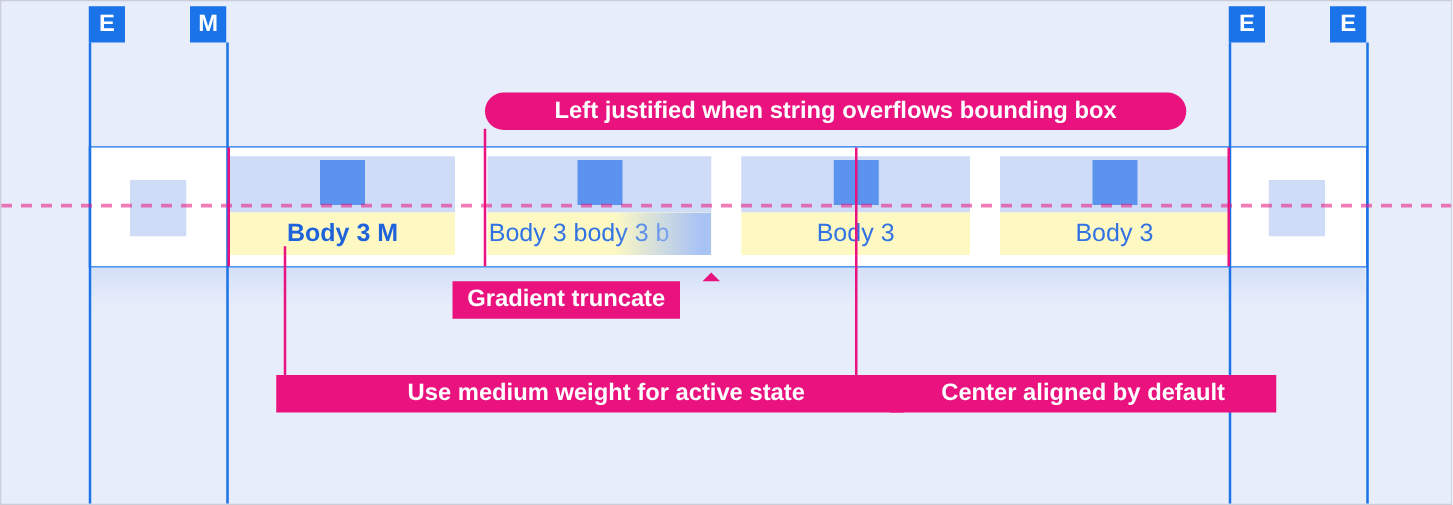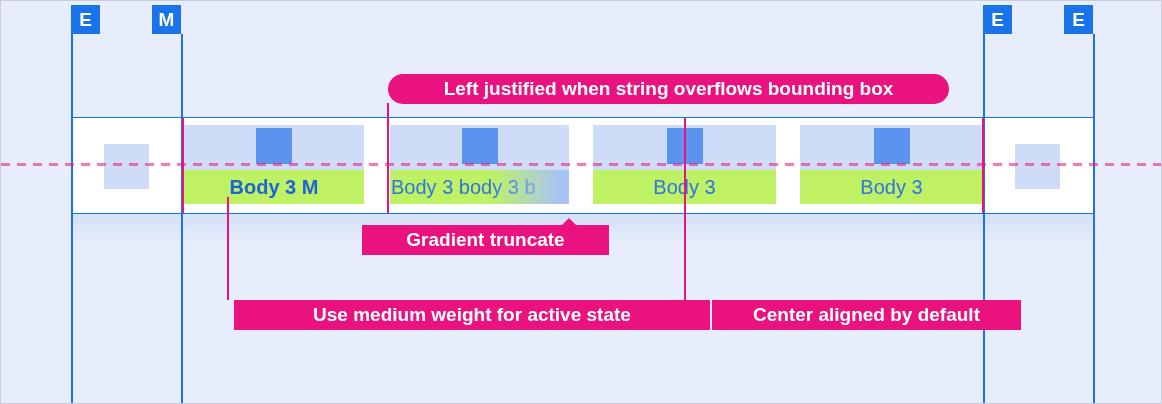--- a/index.html
+++ b/index.html
@@ -23,21 +23,21 @@
   }
   .glow{
     position:absolute; left:72px; top:213px; width:1019px; height:32px;
     background:linear-gradient(to bottom,#d4e0f8,rgba(232,237,251,0)); z-index:0;
   }
   .mini{position:absolute; top:143px; width:45px; height:45px; background:#cfdcf8; z-index:3;}
   .tab{position:absolute; top:124px; height:79px; z-index:3; cursor:pointer;}
   .tab-top{position:relative; height:45px; background:#cfdcf8;}
   .sq{position:absolute; top:3px; left:50%; margin-left:-18px; width:36px; height:36px; background:#5b93ef;}
   .tab-label{
-    position:relative; height:34px; background:#bef264; display:flex; align-items:center;
+    position:relative; height:34px; background:#fef9c3; display:flex; align-items:center;
     justify-content:center; font-size:20px; color:#3273e4; overflow:hidden; white-space:nowrap;
   }
   .tab.active .tab-label{font-weight:bold; color:#1e63da;}
   .tab.left-justified .tab-label{justify-content:flex-start; padding-left:1px;}
   .fade{
     position:absolute; right:0; top:0; height:34px; width:78px;
     background:linear-gradient(to right, rgba(169,195,245,0), #a9c3f5 88%);
   }
   
   .dashline{
@@ -50,22 +50,22 @@
   .conn-bar-right{left:981px; top:117px; height:95px;}
   .conn-leftjust {left:386px; top:102px; height:110px;}
   .conn-medium  {left:226px; top:196px; height:103px;}
   .conn-center  {left:683px; top:117px; height:182px;}
   
   .plabel{
     position:absolute; height:30px; background:#e9127f; color:#fff; z-index:6;
     font-weight:bold; font-size:19px; line-height:30px; text-align:center; white-space:nowrap;
   }
   .lbl-leftjust{left:387px; top:73px;  width:561px;border-radius:15px;}
-  .lbl-gradient{left:361px; top:224px; width:247px;}
-  .lbl-medium  {left:233px; top:299px; width:476px;}
+  .lbl-gradient{left:361px; top:224px; width:182px;}
+  .lbl-medium  {left:220px; top:299px; width:476px;padding-left:26px;}
   .lbl-center  {left:711px; top:299px; width:309px;}
   .pointer-up{
     position:absolute; top:-7px; left:200px; width:0; height:0;
     border-left:7px solid transparent; border-right:7px solid transparent;
     border-bottom:7px solid #e9127f;
   }
 </style>
 </head>
 <body>
 

